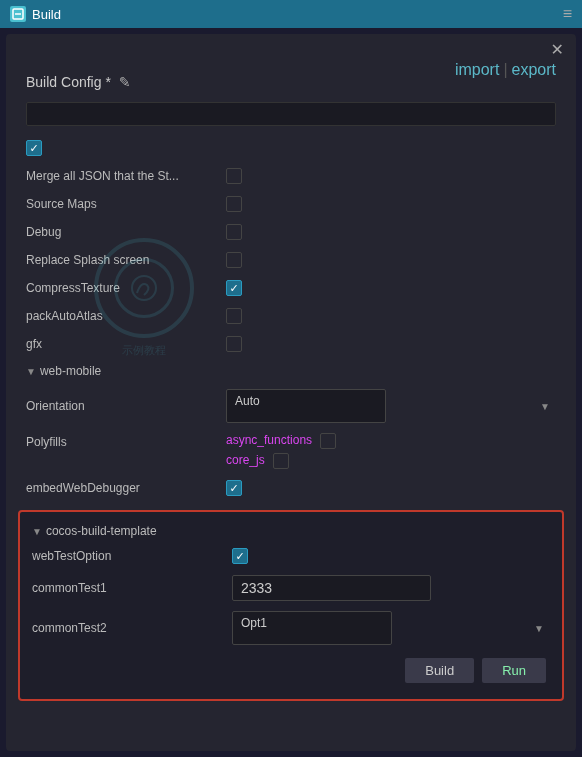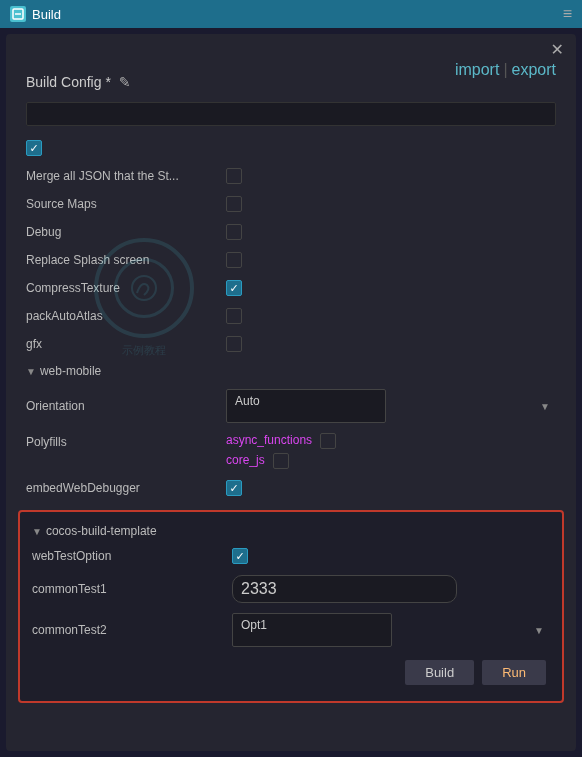--- a/index.html
+++ b/index.html
@@ -253,22 +253,22 @@
     .highlight-section .section-header {
       padding: 4px 12px;
     }
 
     
     .text-input {
       background: #1a1a22;
       border: 1px solid #444;
       color: #ccc;
       padding: 4px 8px;
-      font-size: 16px;
-      border-radius: 10px;
+      font-size: 14px;
+      border-radius: 2px;
       min-width: 160px;
     }
 
     
     .watermark {
       position: absolute;
       top: 50%;
       left: 50%;
       transform: translate(-50%, -50%);
       opacity: 0.15;
@@ -318,21 +318,21 @@
       border-radius: 2px;
       font-size: 13px;
       cursor: pointer;
     }
     .btn-build {
       background: #3a3a4a;
       color: #ccc;
     }
     .btn-run {
       background: #3a3a4a;
-      color: #fdba74;
+      color: #86efac;
     }
   </style>
 </head>
 <body>
 
 <div class="title-bar">
   <div class="title-bar-left">
     <div class="title-bar-icon">
       <svg width="12" height="12" viewBox="0 0 12 12">
           <rect x="1" y="1" width="10" height="10" rx="1" fill="none" stroke="#fff" stroke-width="1.5"></rect>

